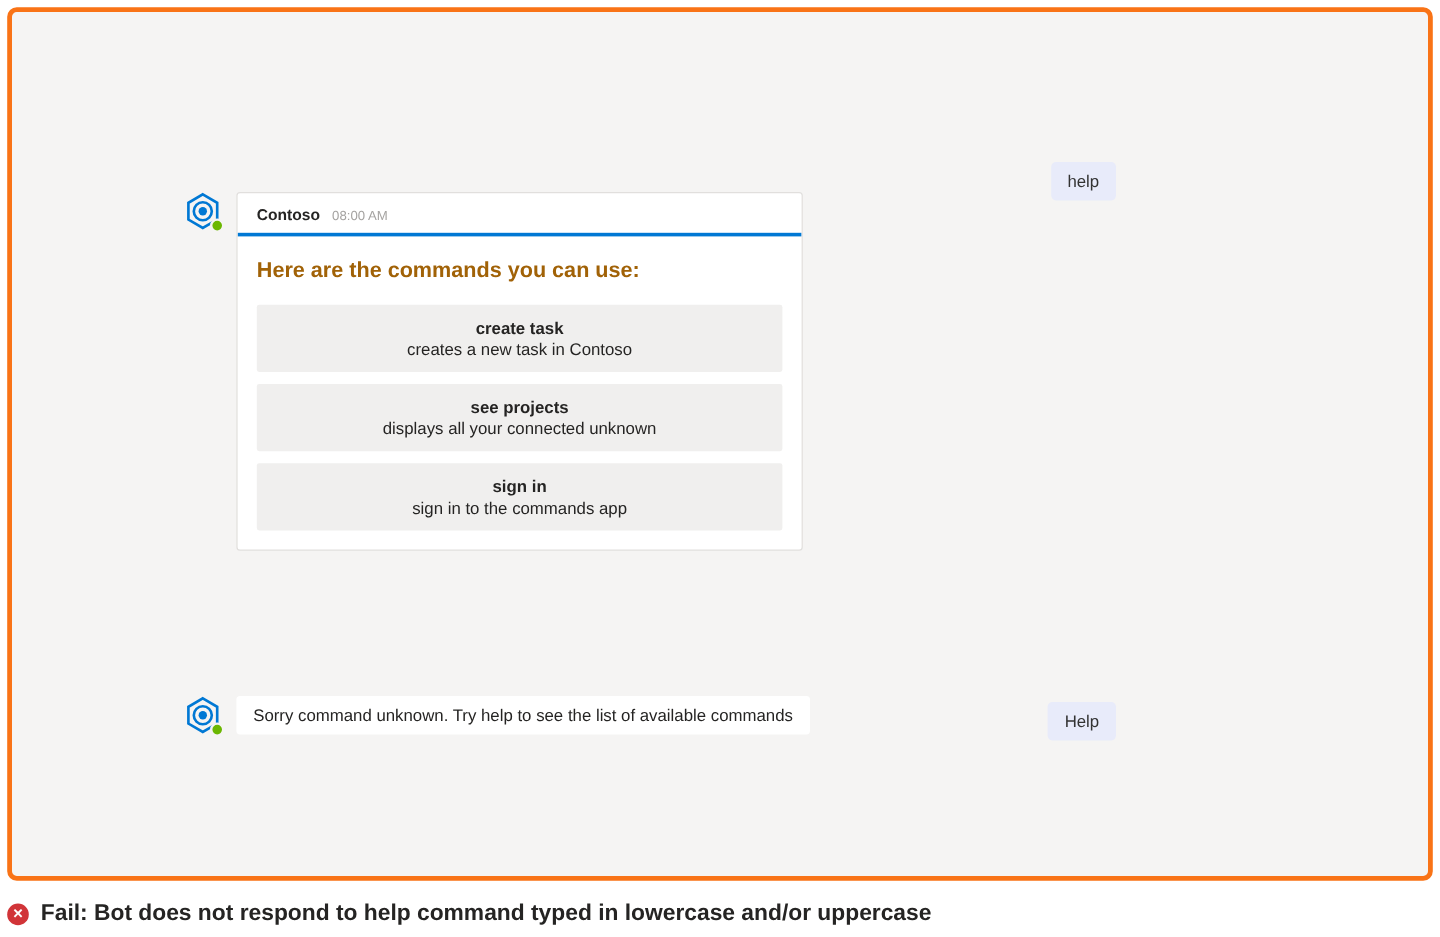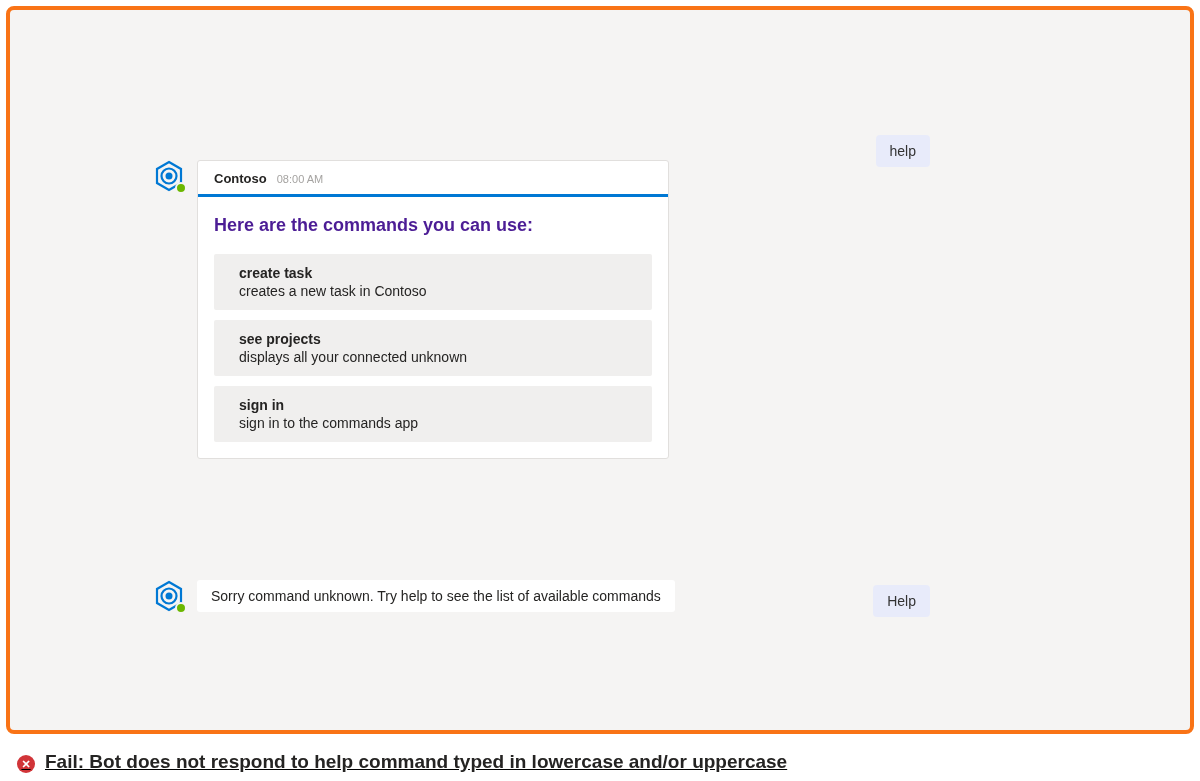--- a/index.html
+++ b/index.html
@@ -99,28 +99,29 @@
     .accent-bar {
       height: 3px;
       background: #0078d4;
     }
     .card-body {
       padding: 18px 16px 16px;
     }
     .card-title {
       font-size: 18px;
       font-weight: 700;
-      color: #4c1d95;
+      color: #a16207;
       margin-bottom: 18px;
     }
     .command-item {
       background: #f0efee;
       padding: 11px 25px;
       margin-bottom: 10px;
       border-radius: 2px;
+      text-align: center;
     }
     .command-item:last-child {
       margin-bottom: 0;
     }
     .command-name {
       font-weight: 700;
       font-size: 14px;
       color: #252423;
       margin-bottom: 2px;
     }
@@ -131,26 +132,25 @@
     .plain-response {
       background: #ffffff;
       padding: 8px 14px;
       font-size: 14px;
       color: #252423;
       border-radius: 3px;
     }
     .fail-bar {
       position: absolute;
       bottom: 8px;
-      left: 17px;
+      left: 6px;
       right: 10px;
       display: flex;
-      align-items: flex-end;
+      align-items: center;
       gap: 10px;
-      text-decoration: underline;
     }
     .fail-icon {
       width: 18px;
       height: 18px;
       background: #d13438;
       border-radius: 50%;
       display: flex;
       align-items: center;
       justify-content: center;
       flex-shrink: 0;

